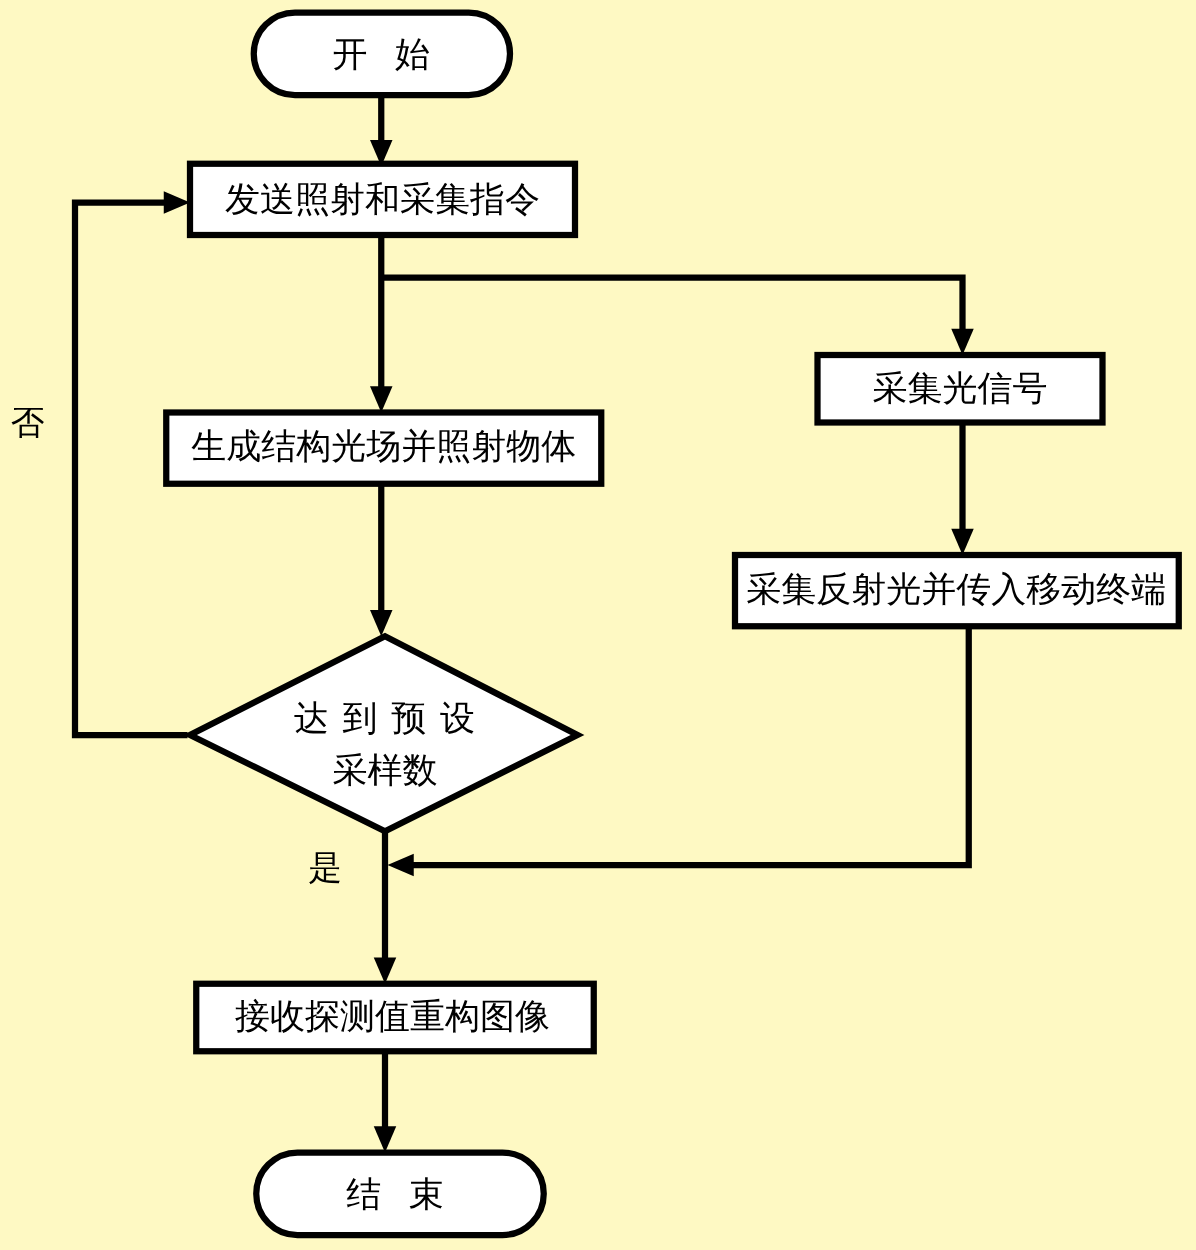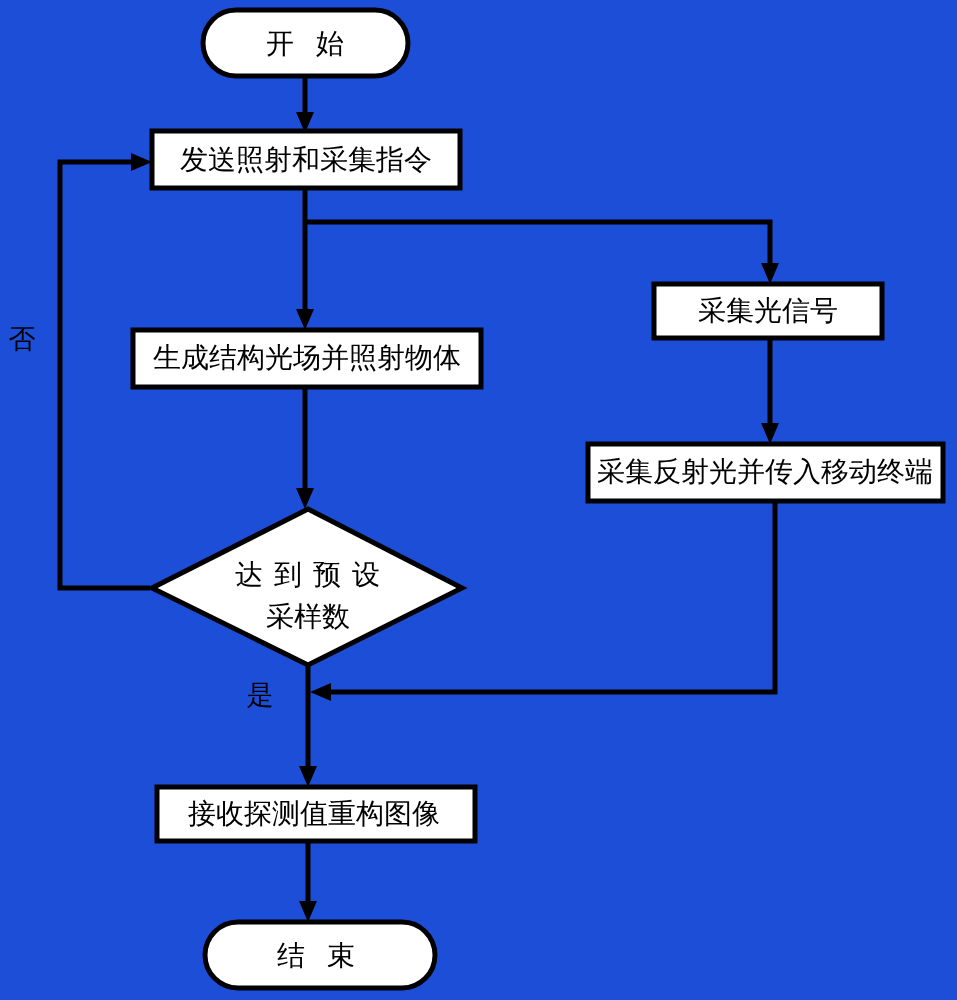--- a/index.html
+++ b/index.html
@@ -11,21 +11,21 @@
   body {
     width: 957px;
     height: 1000px;
     font-family: "DejaVu Sans", "Liberation Sans", sans-serif;
     overflow: hidden;
   }
   #flow-root {
     position: relative;
     width: 957px;
     height: 1000px;
-    background: #1d4ed8;
+    background: #fef9c3;
   }
   svg#flow-svg {
     display: block;
     width: 957px;
     height: 1000px;
   }
   .shape-stroke {
     fill: #ffffff;
     stroke: #000000;
     stroke-width: 5;

